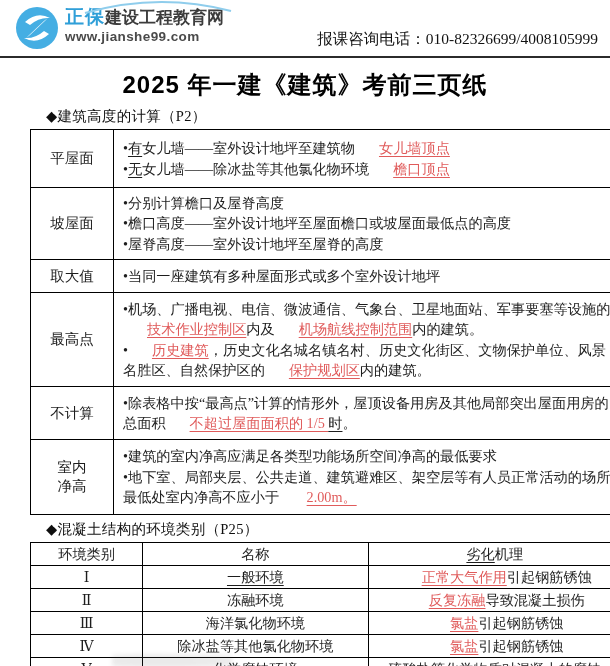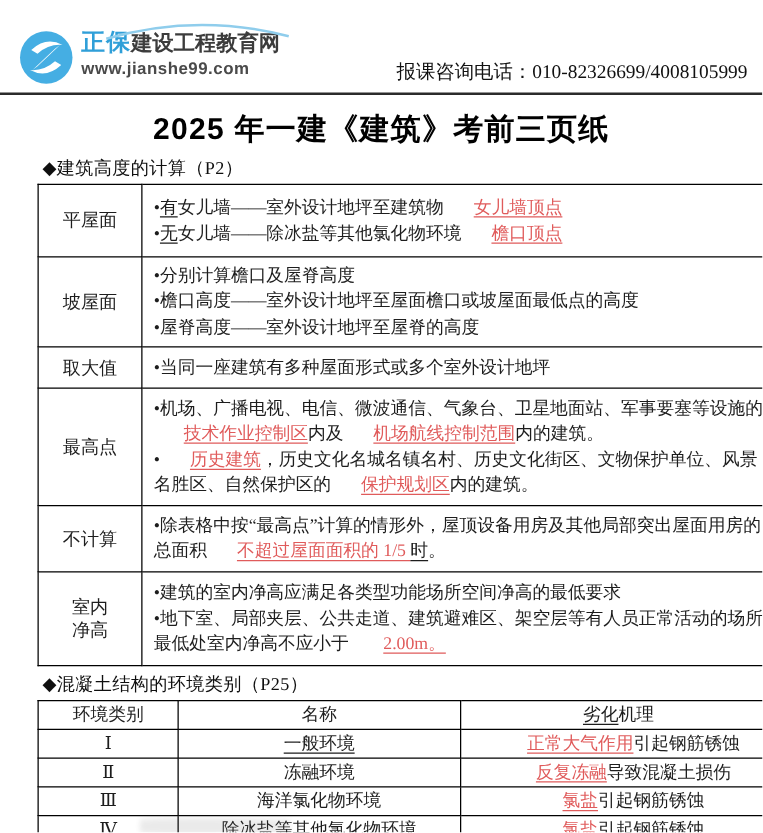--- a/index.html
+++ b/index.html
@@ -1,36 +1,36 @@
 <!DOCTYPE html>
 <html><head>
 <meta charset="utf-8">
 <style>
   html,body{margin:0;padding:0;background:#fff;}
   .page{
     width:610px;height:666px;position:relative;background:#fff;overflow:hidden;
     font-family:"Liberation Serif","DejaVu Serif",serif;color:#1d1d1d;
   }
   
-  .hdr{position:relative;height:56px;border-bottom:2px solid #2b2b2b;margin-top:18px;}
+  .hdr{position:relative;height:56px;border-bottom:2px solid #2b2b2b;}
   .logo{position:absolute;left:14px;top:4px;display:flex;align-items:flex-start;}
   .logo svg.mark{display:block;}
   .brand{margin-left:5px;padding-top:3px;font-family:"Liberation Sans","DejaVu Sans",sans-serif;line-height:1.05;position:relative;}
   .brand .arc{position:absolute;left:18px;top:-4px;}
   .brand-row1{font-size:17px;font-weight:bold;white-space:nowrap;}
   .brand-zb{color:#2f9fd8;font-size:19px;letter-spacing:1px;}
   .brand-cn{color:#3c3c3c;}
   .brand-url{font-size:13.5px;font-weight:bold;color:#4a4a4a;margin-top:3px;letter-spacing:.4px;}
   .phone{position:absolute;right:12px;bottom:6px;font-size:15.5px;color:#111;white-space:nowrap;}
   
   .title{margin:11px 0 6px;text-align:center;font-family:"Liberation Sans","DejaVu Sans",sans-serif;
          font-size:24px;font-weight:bold;color:#000;letter-spacing:1px;}
   
   .content{padding:0 32px 0 30px;}
-  .sec-h{font-size:14.5px;color:#0f0f0f;margin:4px 4px 3px;letter-spacing:.3px;}
+  .sec-h{font-size:14.5px;color:#0f0f0f;margin:4px 16px 3px;letter-spacing:.3px;}
   table{border-collapse:collapse;width:592px;table-layout:fixed;}
   td{border:1.6px solid #000;vertical-align:middle;}
   
   .t1 td.lbl{width:78px;text-align:center;font-size:14.5px;padding:2px;}
   .t1 td.cnt{font-size:14.2px;line-height:20.5px;padding:4px 8px 4px 9px;text-align:left;}
   
   .t2 td{font-size:14.2px;text-align:center;height:22px;line-height:20px;padding:0 2px;margin-left:16px;}
   .u{text-decoration:underline;text-underline-offset:3px;}
   .r{color:#e05b5b;text-decoration:underline;text-underline-offset:3px;padding-left:24px;}
   .line{white-space:normal;}

